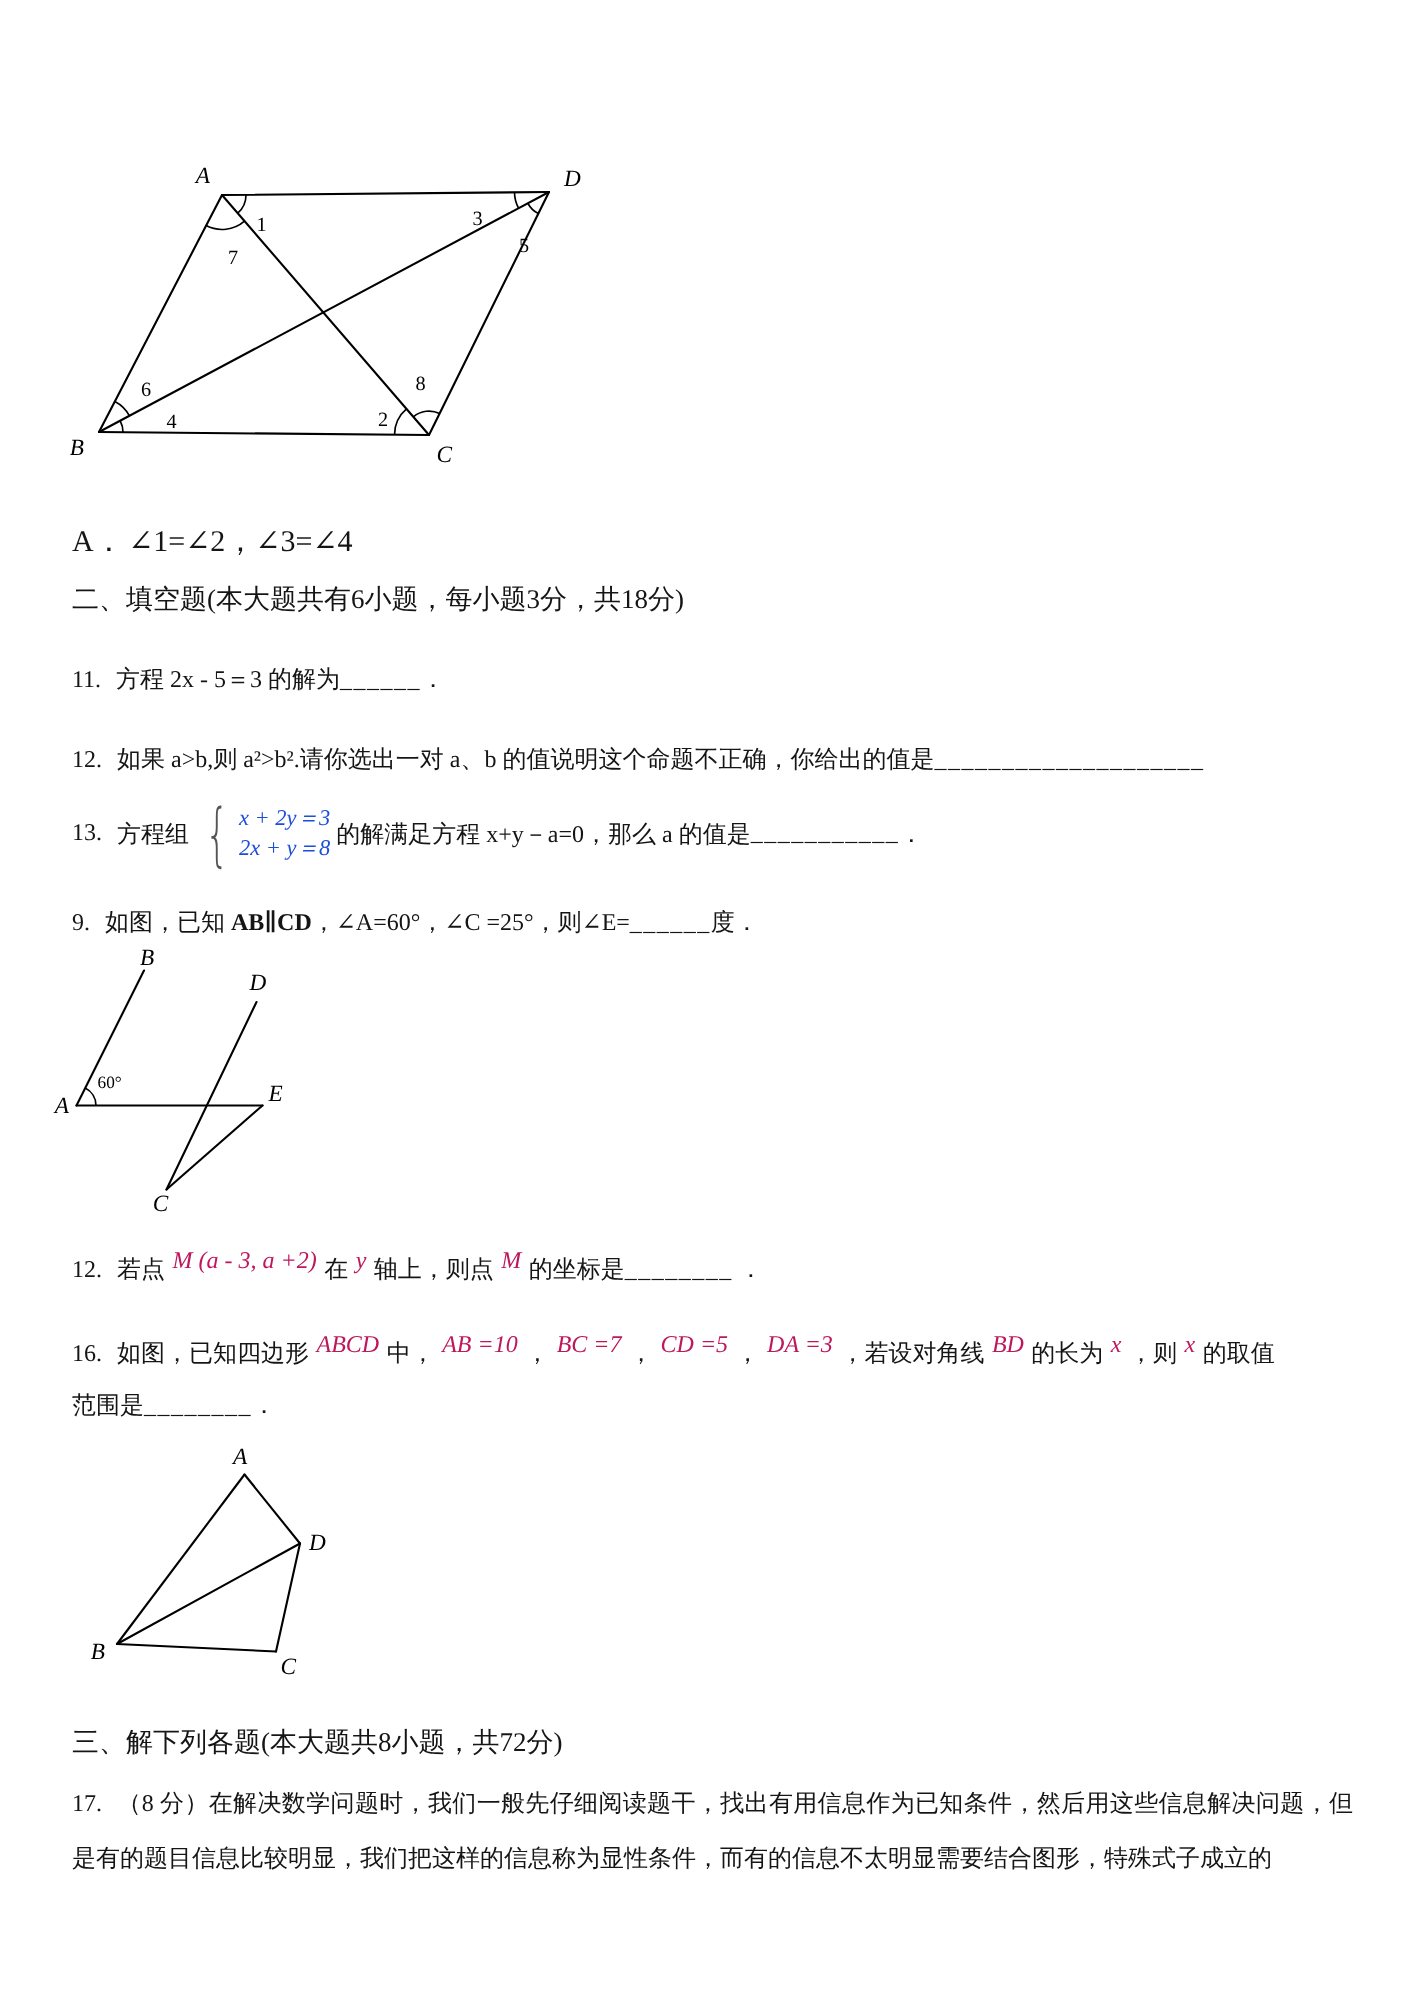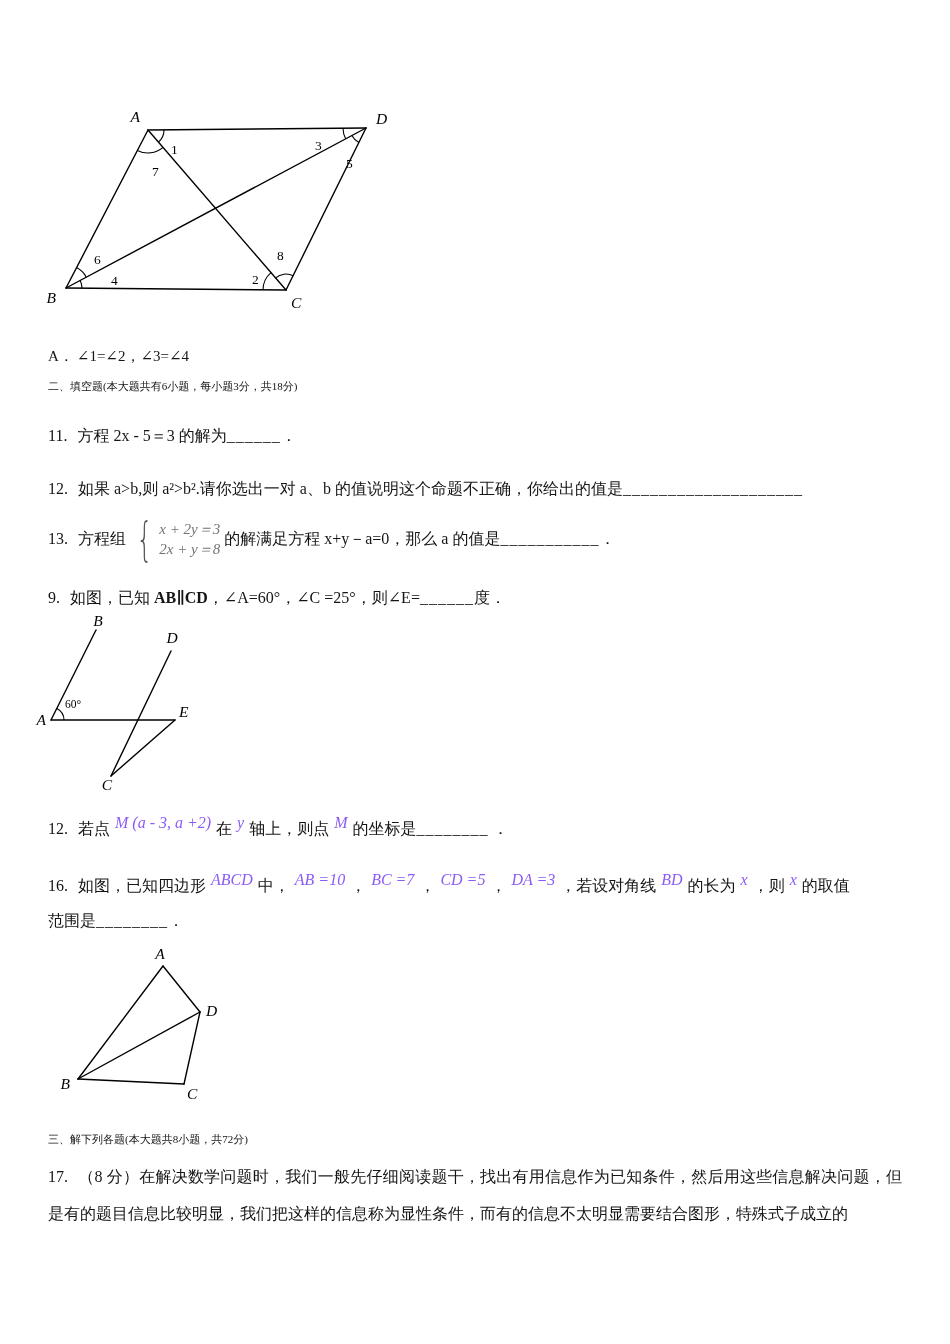--- a/index.html
+++ b/index.html
@@ -7,37 +7,37 @@
   body { width:950px; font-family:"Liberation Serif","DejaVu Serif",serif; color:#151515; }
   .page { width:950px; min-height:1344px; padding:100px 48px 60px 48px; background:#fff; }
 
   svg.fig { display:block; overflow:visible; }
   .fig .ln  { stroke:#000; stroke-width:1.4; fill:none; stroke-linecap:round; }
   .fig .arc { stroke:#000; stroke-width:1.1; fill:none; }
   .fig text { font-family:"Liberation Serif","DejaVu Serif",serif; font-style:italic; font-size:15.5px; fill:#000; }
   .fig text.num { font-style:normal; font-size:13.5px; }
   .fig text.deg { font-style:normal; font-size:11.5px; }
 
-  .options { margin-top:22px; font-size:15px; }
+  .options { margin-top:22px; font-size:20px; }
   .opt-row { display:flex; margin-bottom:13px; }
   .opt { width:327px; }
   .opt-label { margin-right:3px; }
 
-  .sec-heading { font-size:11px; margin-top:12px; }
+  .sec-heading { font-size:18px; margin-top:12px; }
   .q { font-size:16px; margin-top:32px; }
   .qnum { margin-right:10px; }
   .blank { letter-spacing:1px; }
 
-  .math { font-family:"Liberation Serif",serif; font-style:italic; color:#8b5cf6; }
+  .math { font-family:"Liberation Serif",serif; font-style:italic; color:#be185d; }
   .mraise { position:relative; top:-6px; display:inline-block; margin:0 5px; }
 
   .q13 { display:flex; align-items:center; margin-top:16px; }
   .sys { display:inline-flex; align-items:center; margin:0 4px; }
   .brace { font-size:46px; line-height:1; color:#555; font-weight:100; display:inline-block; transform:scaleX(0.55); font-family:"DejaVu Sans",sans-serif; }
-  .eqs { display:inline-flex; flex-direction:column; font-size:15px; line-height:1.35; color:#737373; }
+  .eqs { display:inline-flex; flex-direction:column; font-size:15px; line-height:1.35; color:#1d4ed8; }
 
   .q14 { margin-top:26px; }
   .q15 { margin-top:24px; }
   .q16 { margin-top:28px; line-height:2.2; }
   .q17 { margin-top:12px; line-height:2.3; text-align:justify; }
   .heading3 { margin-top:26px; }
 </style>
 </head>
 <body>
 

